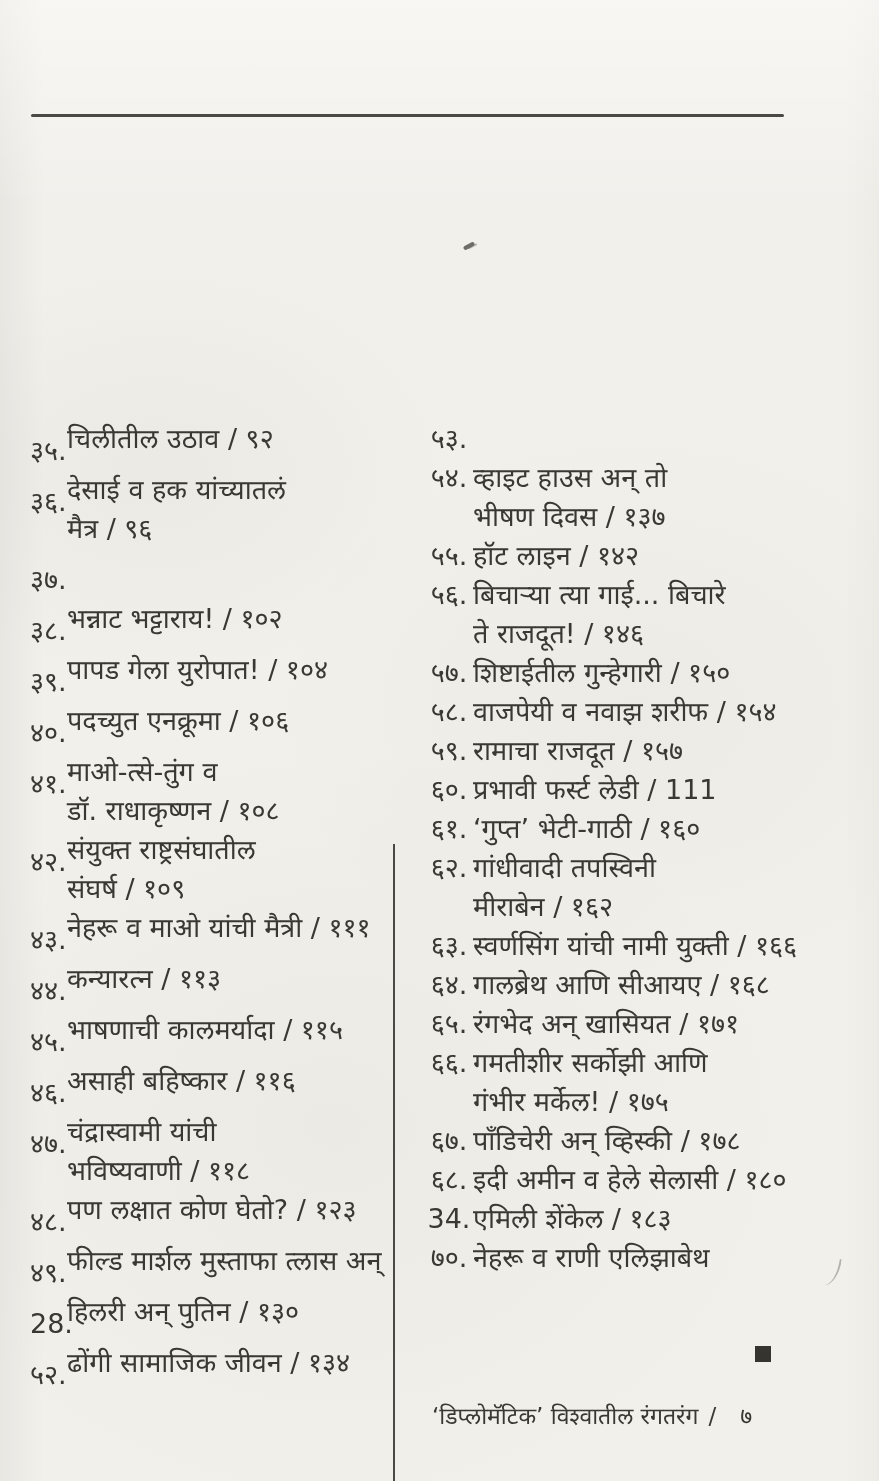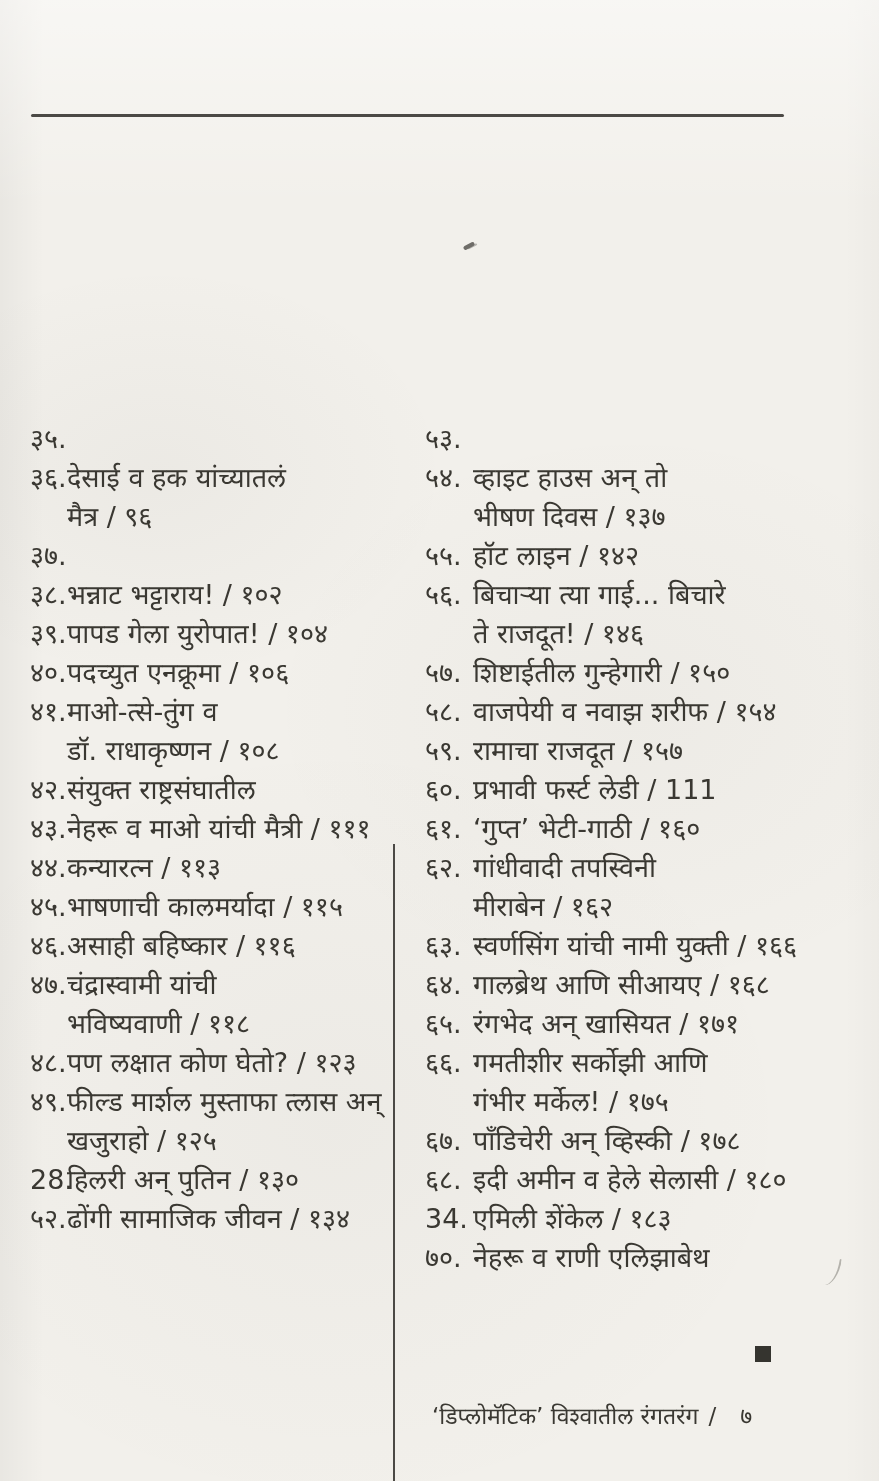--- a/index.html
+++ b/index.html
@@ -27,22 +27,22 @@
   .toc{position:absolute;left:0;top:419px;width:879px;}
   .col{position:absolute;top:0;}
   .col.left{left:30px;width:362px;}
   .col.right{left:425px;width:430px;}
   .divider{
     position:absolute;left:393px;top:425px;width:2px;height:958px;
     background:var(--rule,#454340);
   }
   .toc-item{display:flex;align-items:flex-start;}
   .num{flex:none;font-size:27px;line-height:39px;}
-  .col.left .num{width:37px;}
-  .col.right .num{width:48px;}
+  .col.left .num{width:37px;margin-top:12px;}
+  .col.right .num{width:48px;text-align:center;}
   .txt{flex:1;}
   .ln{display:block;font-size:27px;line-height:39px;white-space:nowrap;}
   .end-square{
     position:absolute;left:755px;top:1346px;width:16px;height:16px;
     background:#35342f;
   }
   .scratch{
     position:absolute;left:824px;top:1258px;width:14px;height:28px;
     border-right:2px solid rgba(130,127,120,.55);
     border-radius:0 0 90% 0/0 0 100% 0;transform:rotate(8deg);
@@ -57,20 +57,23 @@
 </head>
 <body style="--ink: #3a3832; --rule: #4b4945; background-color: rgb(242, 240, 235);">
 
 <div class="top-rule"></div>
 <div class="speck"></div>
 
 <div class="toc">
   <div class="col left">
       <div class="toc-item">
         <span class="num">३५.</span>
+        <span class="txt">
+          <span class="ln">चिलीतील उठाव / ९२</span>
+        </span>
       </div>
       <div class="toc-item">
         <span class="num">३६.</span>
         <span class="txt">
           <span class="ln">देसाई व हक यांच्यातलं</span>
           <span class="ln">मैत्र / ९६</span>
         </span>
       </div>
       <div class="toc-item">
         <span class="num">३७.</span>
@@ -97,20 +100,21 @@
         <span class="num">४१.</span>
         <span class="txt">
           <span class="ln">माओ-त्से-तुंग व</span>
           <span class="ln">डॉ. राधाकृष्णन / १०८</span>
         </span>
       </div>
       <div class="toc-item">
         <span class="num">४२.</span>
         <span class="txt">
           <span class="ln">संयुक्त राष्ट्रसंघातील</span>
+          <span class="ln">संघर्ष / १०९</span>
         </span>
       </div>
       <div class="toc-item">
         <span class="num">४३.</span>
         <span class="txt">
           <span class="ln">नेहरू व माओ यांची मैत्री / १११</span>
         </span>
       </div>
       <div class="toc-item">
         <span class="num">४४.</span>
@@ -140,21 +144,20 @@
       <div class="toc-item">
         <span class="num">४८.</span>
         <span class="txt">
           <span class="ln">पण लक्षात कोण घेतो? / १२३</span>
         </span>
       </div>
       <div class="toc-item">
         <span class="num">४९.</span>
         <span class="txt">
           <span class="ln">फील्ड मार्शल मुस्ताफा त्लास अन्</span>
-          <span class="ln">खजुराहो / १२५</span>
         </span>
       </div>
       <div class="toc-item">
         <span class="num">28.</span>
         <span class="txt">
           <span class="ln">हिलरी अन् पुतिन / १३०</span>
         </span>
       </div>
       <div class="toc-item">
         <span class="num">५२.</span>

